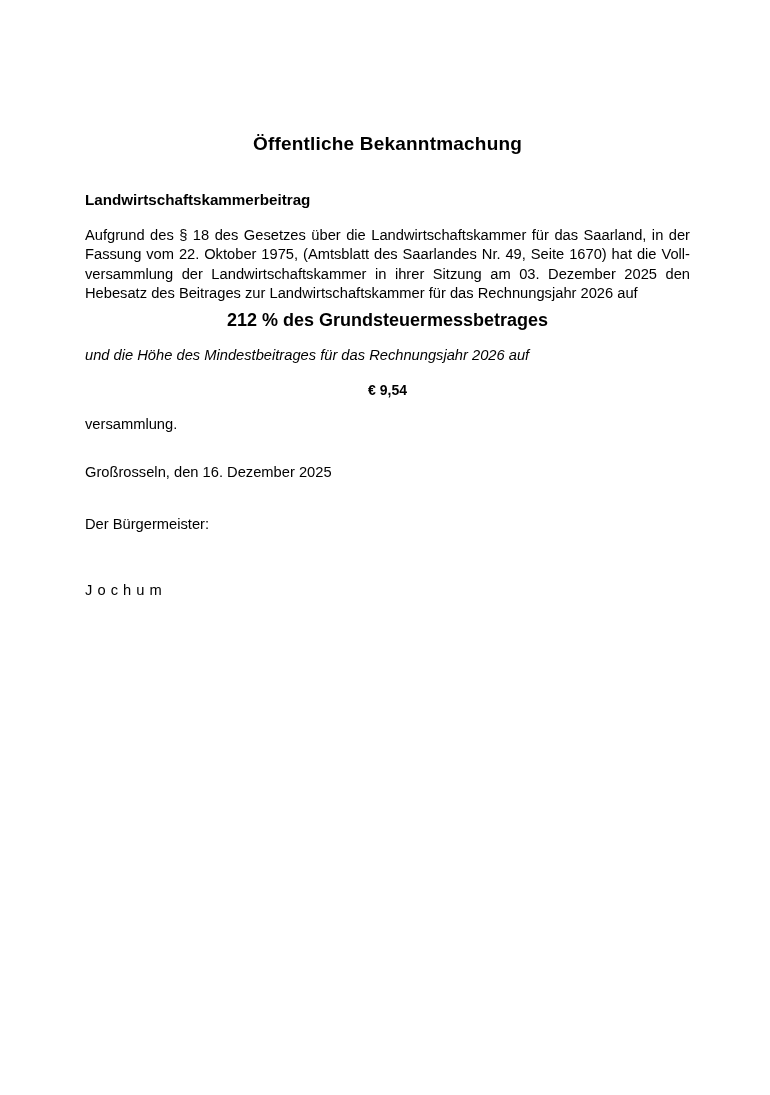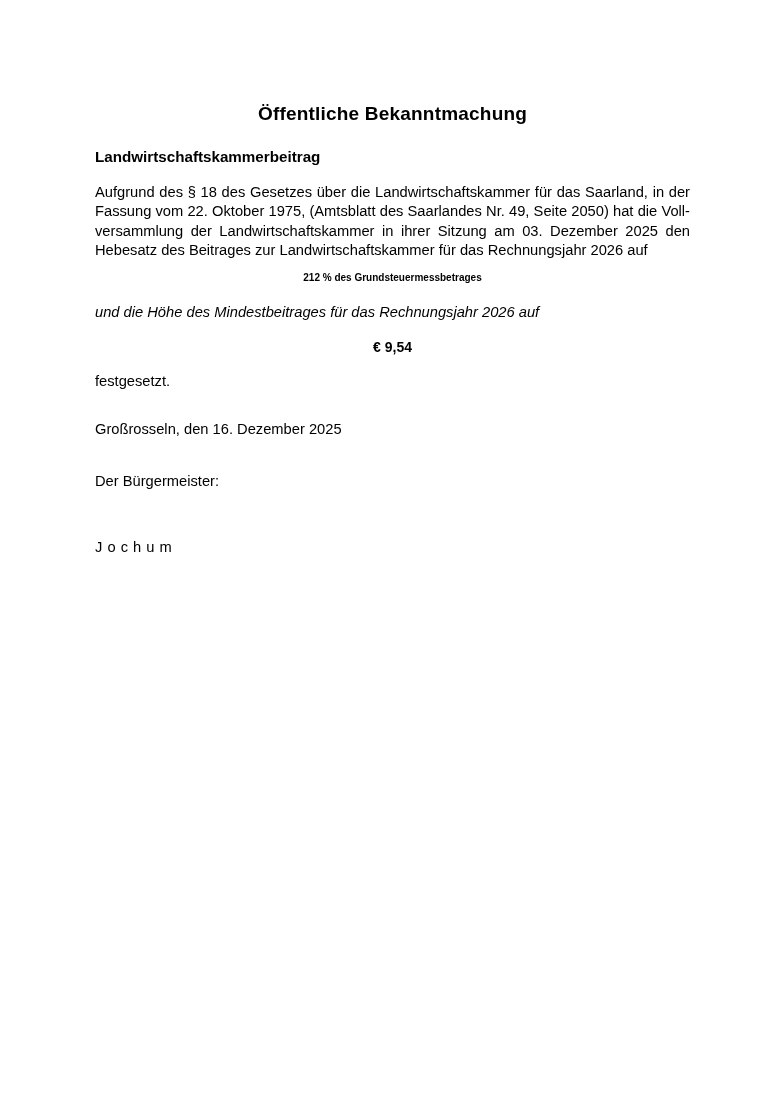--- a/index.html
+++ b/index.html
@@ -12,23 +12,24 @@
     width: 770px;
     height: 1095px;
     background: #ffffff;
     color: #000000;
     font-family: "Liberation Sans", "DejaVu Sans", sans-serif;
     font-size: 14.7px;
     overflow: hidden;
   }
   .block {
     position: absolute;
-    left: 95px;
+    left: 85px;
     right: 80px;
     line-height: 19.4px;
+    margin-top: 43px;
   }
   .title {
     top: 89px;
     font-size: 19px;
     font-weight: bold;
     text-align: center;
     line-height: 24px;
     letter-spacing: 0.2px;
   }
   .heading {
@@ -47,21 +48,21 @@
     overflow: hidden;
   }
   .jline-last {
     text-align: left;
     height: 19.4px;
   }
   .rate-line {
     top: 268px;
     font-weight: bold;
     text-align: center;
-    font-size: 10px;
+    font-size: 18px;
   }
   .para2 {
     top: 303px;
     font-style: italic;
   }
   .amount-line {
     top: 338px;
     font-weight: bold;
     text-align: center;
     font-size: 14px;
@@ -84,32 +85,32 @@
 <body>
 
 <div class="page">
 
   <h1 class="block title">Öffentliche Bekanntmachung</h1>
 
   <div class="block heading">Landwirtschaftskammerbeitrag</div>
 
   <div class="block para1">
     <div class="jline">Aufgrund des § 18 des Gesetzes über die Landwirtschaftskammer für das Saarland, in der</div>
-    <div class="jline">Fassung vom 22. Oktober 1975, (Amtsblatt des Saarlandes Nr. 49, Seite 2050) hat die Voll-</div>
+    <div class="jline">Fassung vom 22. Oktober 1975, (Amtsblatt des Saarlandes Nr. 49, Seite 1670) hat die Voll-</div>
     <div class="jline">versammlung der Landwirtschaftskammer in ihrer Sitzung am 03. Dezember 2025 den</div>
     <div class="jline-last">Hebesatz des Beitrages zur Landwirtschaftskammer für das Rechnungsjahr 2026 auf</div>
   </div>
 
   <div class="block rate-line">212 % des Grundsteuermessbetrages</div>
 
   <div class="block para2">und die Höhe des Mindestbeitrages für das Rechnungsjahr 2026 auf</div>
 
   <div class="block amount-line">€ 9,54</div>
 
-  <div class="block closing">festgesetzt.</div>
+  <div class="block closing">versammlung.</div>
 
   <div class="block place-date">Großrosseln, den 16. Dezember 2025</div>
 
   <div class="block signature-role">Der Bürgermeister:</div>
 
   <div class="block signature-name">J o c h u m</div>
 
 </div>
 
 </body></html>

